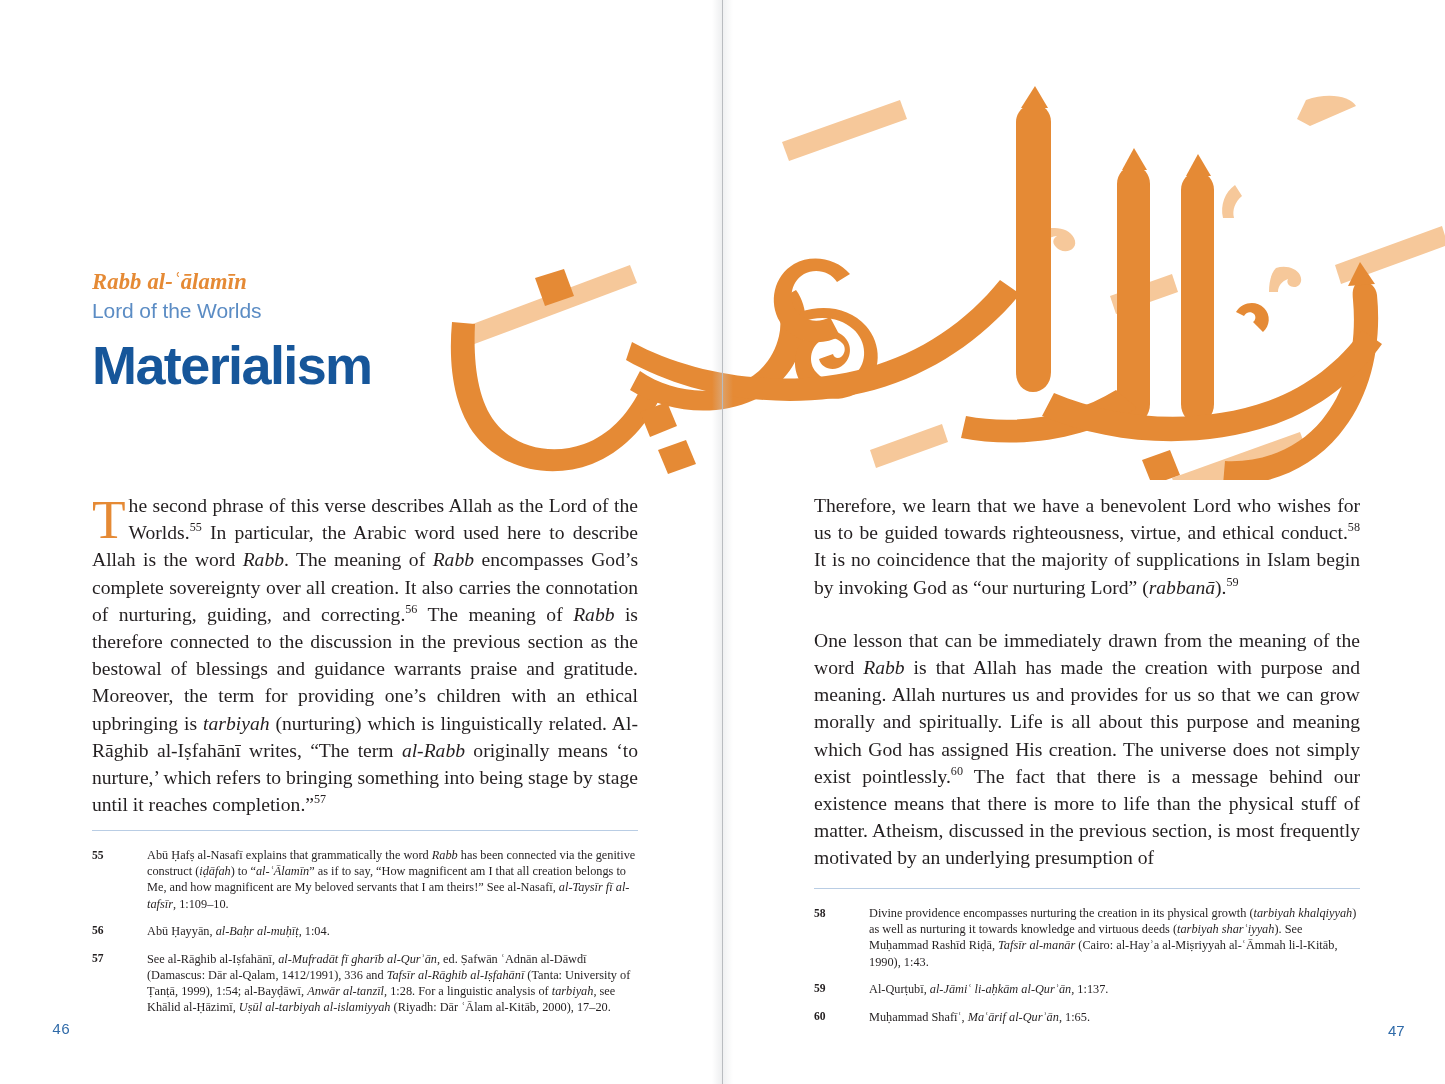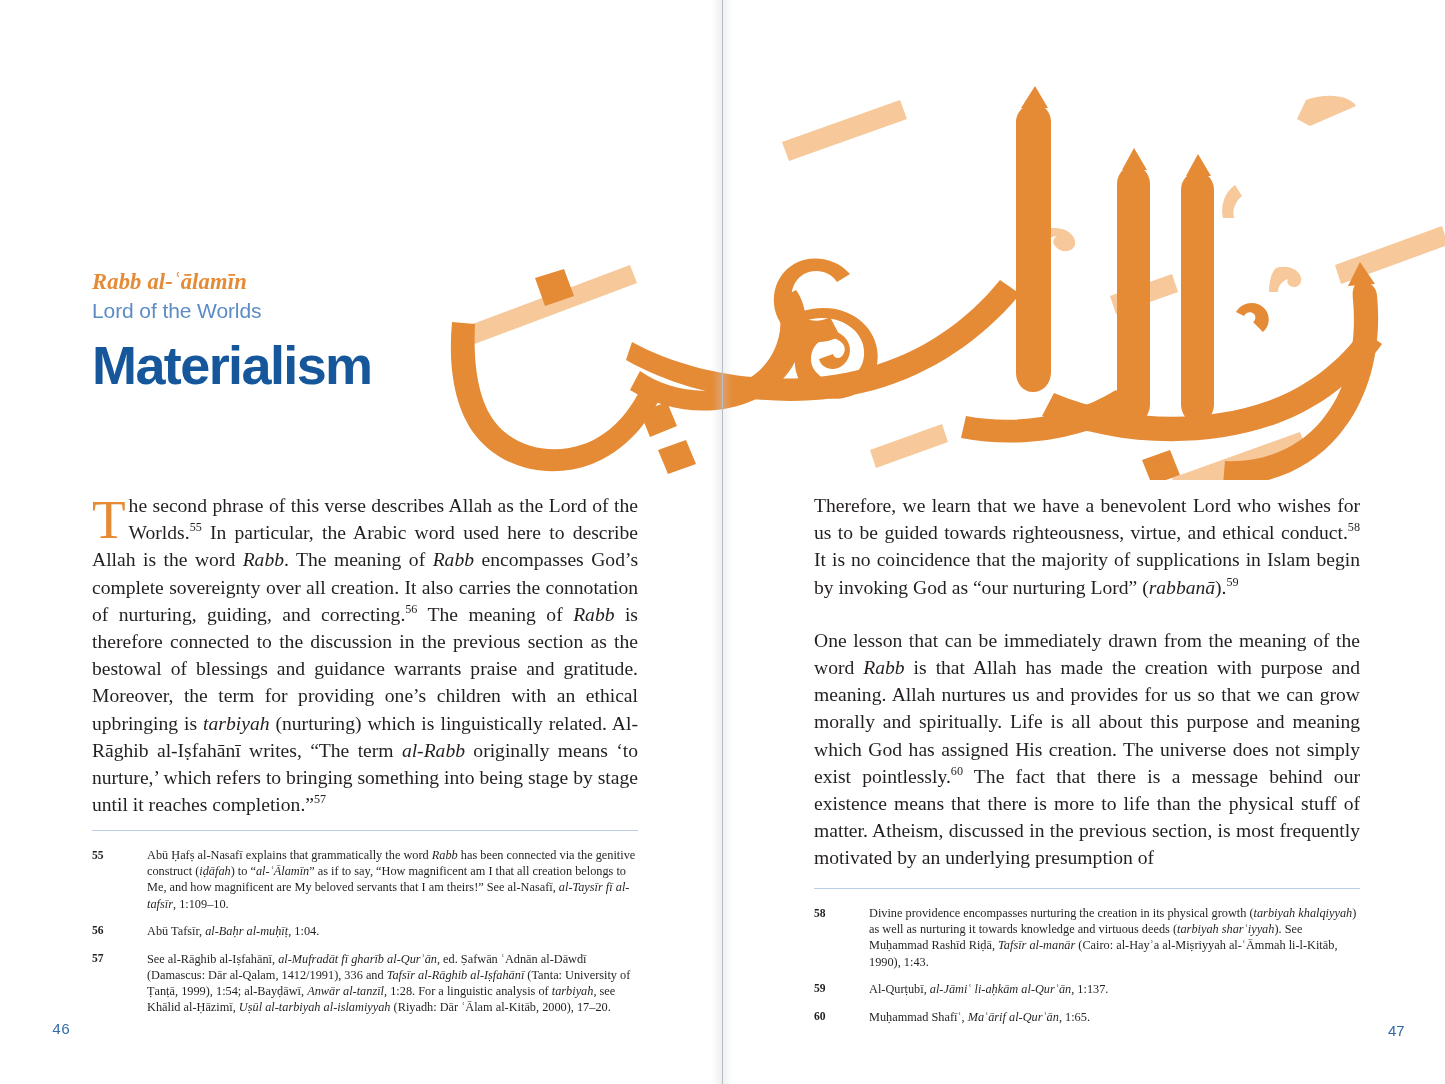--- a/index.html
+++ b/index.html
@@ -291,21 +291,21 @@
   <div class="footnotes fn-left">
     <div class="fn-rule"></div>
 
     <div class="fn-item">
       <div class="fn-num">55</div>
       <div class="fn-text"><span>Abū Ḥafṣ al-Nasafī explains that grammatically the word </span><i>Rabb</i><span> has been connected via the genitive construct (</span><i>iḍāfah</i><span>) to “</span><i>al-ʿĀlamīn</i><span>” as if to say, “How magnificent am I that all creation belongs to Me, and how magnificent are My beloved servants that I am theirs!” See al-Nasafī, </span><i>al-Taysīr fī al-tafsīr</i><span>, 1:109–10.</span></div>
     </div>
 
     <div class="fn-item">
       <div class="fn-num">56</div>
-      <div class="fn-text"><span>Abū Tafsīr, </span><i>al-Baḥr al-muḥīṭ</i><span>, 1:04.</span></div>
+      <div class="fn-text"><span>Abū Ḥayyān, </span><i>al-Baḥr al-muḥīṭ</i><span>, 1:04.</span></div>
     </div>
 
     <div class="fn-item">
       <div class="fn-num">57</div>
       <div class="fn-text"><span>See al-Rāghib al-Iṣfahānī, </span><i>al-Mufradāt fī gharīb al-Qurʾān</i><span>, ed. Ṣafwān ʿAdnān al-Dāwdī (Damascus: Dār al-Qalam, 1412/1991), 336 and </span><i>Tafsīr al-Rāghib al-Iṣfahānī</i><span> (Tanta: University of Ṭanṭā, 1999), 1:54; al-Bayḍāwī, </span><i>Anwār al-tanzīl</i><span>, 1:28. For a linguistic analysis of </span><i>tarbiyah</i><span>, see Khālid al-Ḥāzimī, </span><i>Uṣūl al-tarbiyah al-islamiyyah</i><span> (Riyadh: Dār ʿĀlam al-Kitāb, 2000), 17–20.</span></div>
     </div>
   </div>
 
   <div class="col col-right">
     <p class="body-p"><span>Therefore, we learn that we have a benevolent Lord who wishes for us to be guided towards righteousness, virtue, and ethical conduct.</span><sup>58</sup><span> It is no coincidence that the majority of supplications in Islam begin by invoking God as “our nurturing Lord” (</span><i>rabbanā</i><span>).</span><sup>59</sup></p>

